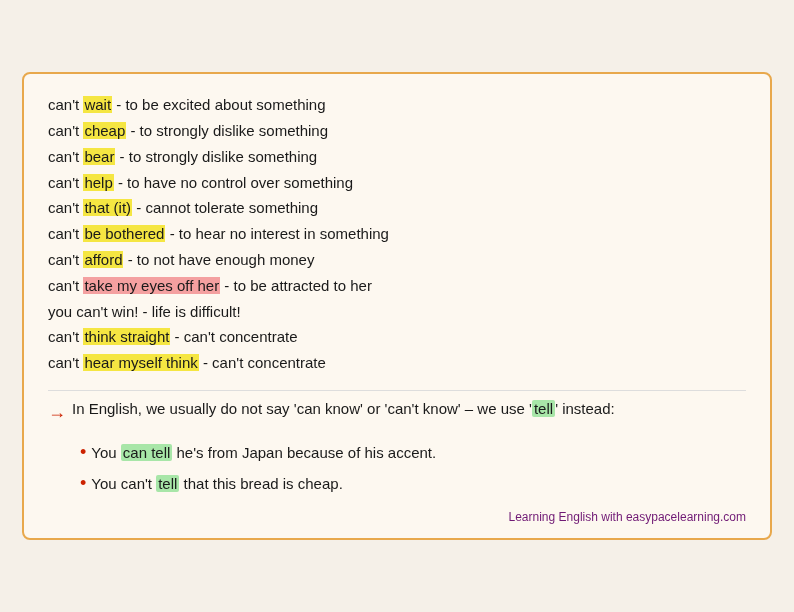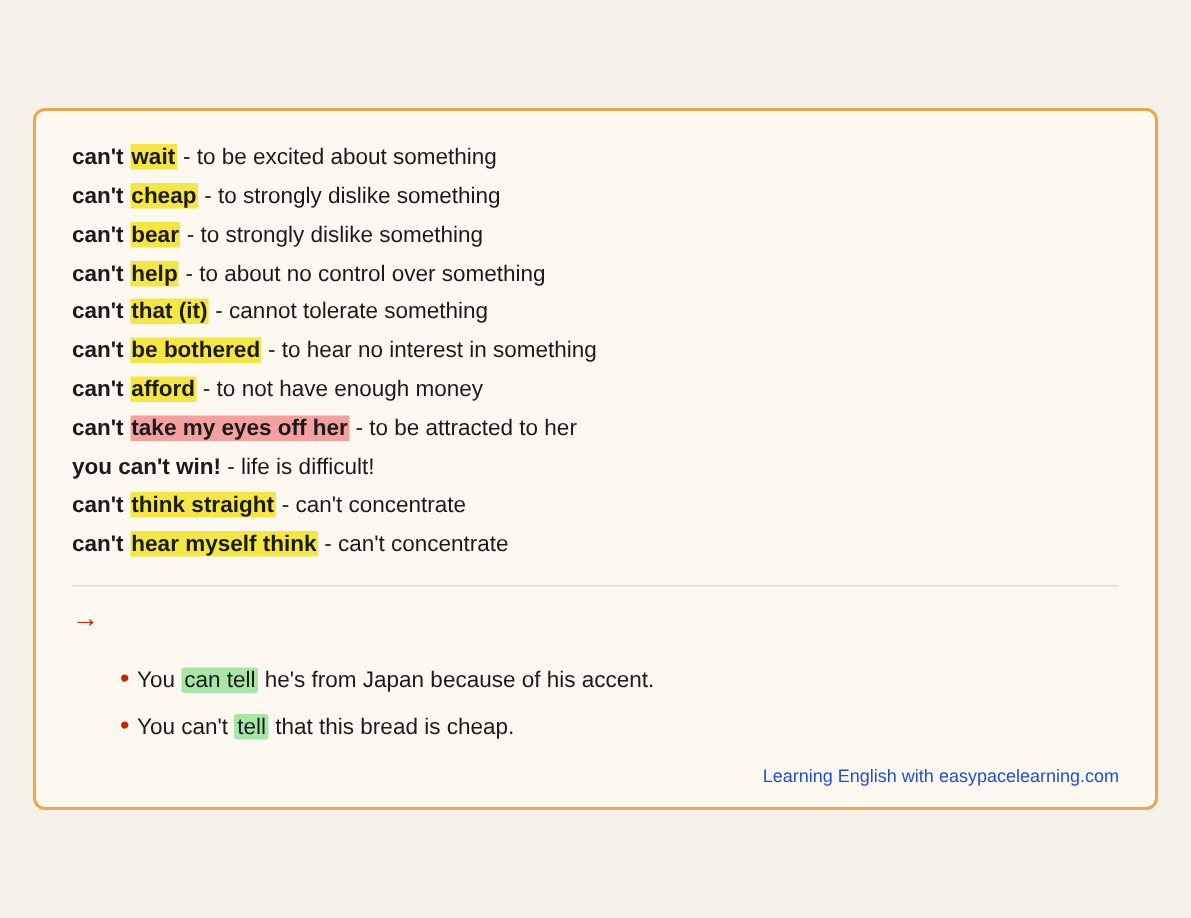--- a/index.html
+++ b/index.html
@@ -26,21 +26,21 @@
       margin-bottom: 14px;
     }
 
     .phrase-item {
       font-size: 15px;
       line-height: 1.72;
       color: #1a1a1a;
     }
 
     .bold-phrase {
-      font-weight: bold;
+      font-weight: normal;
     }
 
     .highlight-yellow {
       background-color: #f5e642;
       padding: 0 1px;
     }
 
     .highlight-green {
       background-color: #a8e6a8;
       padding: 0 2px;
@@ -92,21 +92,21 @@
 
     .bullet-dot {
       color: #cc2200;
       font-size: 18px;
       flex-shrink: 0;
     }
 
     .footer {
       text-align: right;
       font-size: 12px;
-      color: #1d4ed8;
+      color: #701a75;
       margin-top: 10px;
       font-style: normal;
     }
   </style>
 </head>
 <body>
 
 <div class="card">
   <div class="phrase-list">
 
@@ -116,21 +116,21 @@
 
     <div class="phrase-item">
       <span class="bold-phrase">can't <span class="highlight-yellow">cheap</span></span><span> - to strongly dislike something</span>
     </div>
 
     <div class="phrase-item">
       <span class="bold-phrase">can't <span class="highlight-yellow">bear</span></span><span> - to strongly dislike something</span>
     </div>
 
     <div class="phrase-item">
-      <span class="bold-phrase">can't <span class="highlight-yellow">help</span></span><span> - to about no control over something</span>
+      <span class="bold-phrase">can't <span class="highlight-yellow">help</span></span><span> - to have no control over something</span>
     </div>
 
     <div class="phrase-item">
       <span class="bold-phrase">can't <span class="highlight-yellow">that (it)</span></span><span> - cannot tolerate something</span>
     </div>
 
     <div class="phrase-item">
       <span class="bold-phrase">can't <span class="highlight-yellow">be bothered</span></span><span> - to hear no interest in something</span>
     </div>
 
@@ -152,20 +152,21 @@
 
     <div class="phrase-item">
       <span class="bold-phrase">can't <span class="highlight-yellow">hear myself think</span></span><span> - can't concentrate</span>
     </div>
 
   </div>
 
   <div class="divider-section">
     <div class="arrow-note">
       <span class="arrow">→</span>
+      <span>In English, we usually do not say 'can know' or 'can't know' – we use '<span class="highlight-green">tell</span>' instead:</span>
     </div>
 
     <div class="bullet-list">
       <div class="bullet-item">
         <span class="bullet-dot">•</span>
         <span>You <span class="highlight-green">can tell</span> he's from Japan because of his accent.</span>
       </div>
       <div class="bullet-item">
         <span class="bullet-dot">•</span>
         <span>You can't <span class="highlight-green">tell</span> that this bread is cheap.</span>

